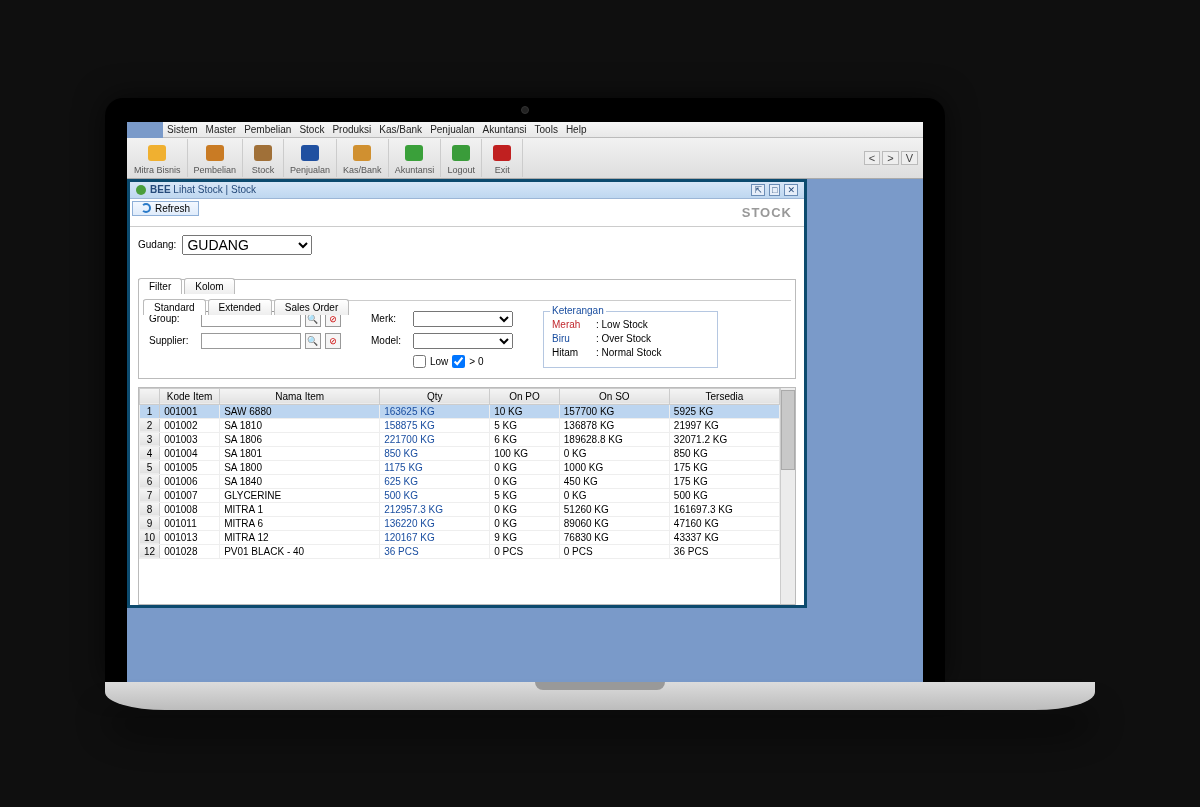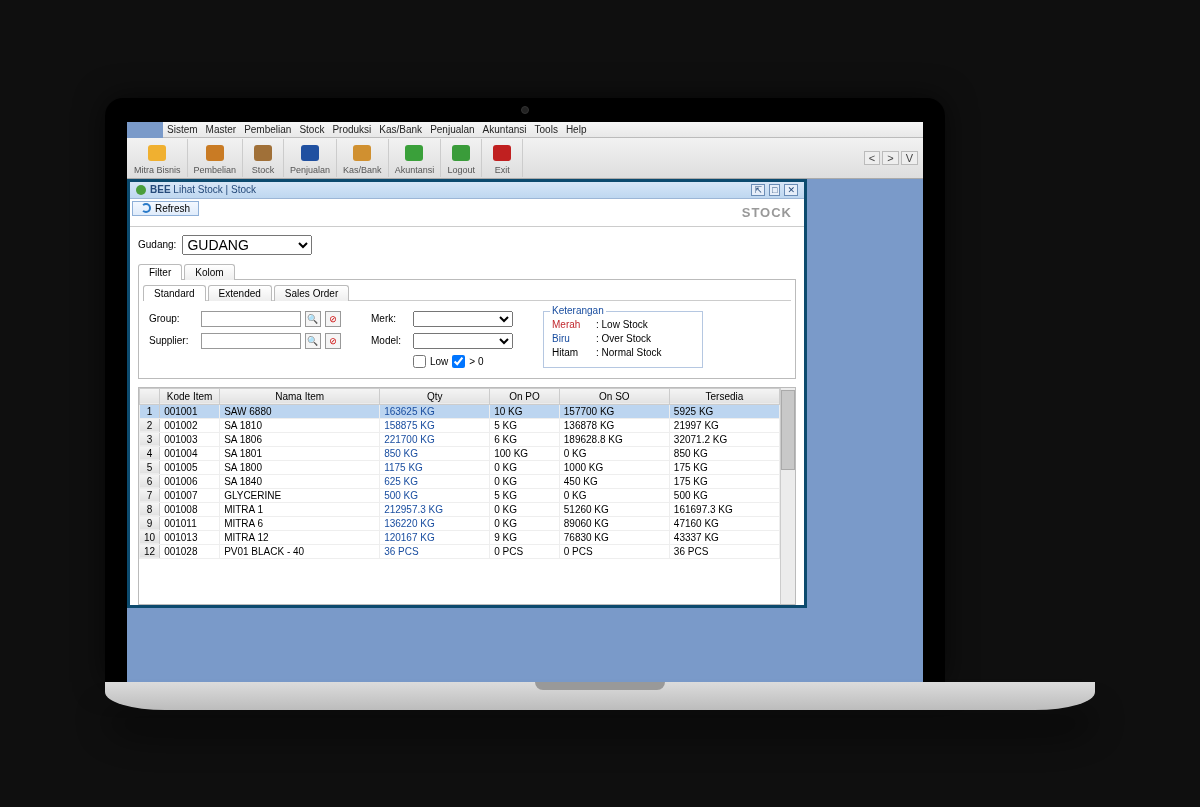--- a/index.html
+++ b/index.html
@@ -108,32 +108,32 @@
 }
 .refresh-btn .ricon { width:10px; height:10px; border:2px solid #2a7ac8; border-left-color:transparent; border-radius:50%; }
 .stock-label { float: right; margin: 4px 10px; font-size: 13px; color: #999; font-weight: bold; letter-spacing: 1px; }
 .content {
   padding: 8px 8px 0 8px;
   border-radius: 9px;
 }
 .gudang-row { display:flex; align-items:center; gap:6px; margin-bottom:8px; font-size:10px;}
 .gudang-row select, .gudang-row input { font-size:14px; }
 .tabs1 { border-bottom:1px solid #bbb; display:flex; font-size:10px; }
-.tab { padding:2px 10px; border:1px solid #bbb; border-bottom:none; border-radius:3px 3px 0 0; background:linear-gradient(#fff,#eee); margin-right:2px; position:relative; top:1px; }
+.tab { padding:2px 10px; border:1px solid #bbb; border-bottom:none; border-radius:3px 3px 0 0; background:linear-gradient(#fff,#eee); margin-right:2px; position:relative; top:15px; }
 .tab.active { background:#fff; }
 .panel { border:1px solid #bbb; border-top:none; padding:4px; }
 .tabs2 { display:flex; font-size:10px; border-bottom:1px solid #ccc; margin-bottom:6px; }
 .filter-body { display:flex; gap:30px; padding:4px 6px 6px; }
 .fcol { display:flex; flex-direction:column; gap:6px; }
 .frow { display:flex; align-items:center; gap:4px; font-size:10px; }
 .frow label { width:48px; }
 .frow input[type=text] { width:100px; height:16px; border:1px solid #999; }
 .frow select { width:100px; height:16px; font-size:10px; }
 .iconbtn { width:16px; height:16px; border:1px solid #999; background:#f5f5f5; font-size:9px; display:inline-flex; align-items:center; justify-content:center; }
-.legend { border:1px solid #b5c7e1; padding:4px 8px; font-size:10px; position:relative; width: 160px; }
+.legend { border:1px solid #b5c7e1; padding:4px 8px; font-size:10px; position:relative; width: 175px; }
 .legend .legend-title { color:#1a4ea0; position:absolute; top:-7px; left:6px; background:#fff; padding:0 2px; font-size:10px;}
 .legend-row { display:flex; gap:4px; margin:3px 0; }
 .red { color:#c1272d; }
 .blue { color:#1a4ea0; }
 .table-wrap { border:1px solid #bbb; margin-top:8px; height:218px; overflow:hidden; display:flex;}
 table { border-collapse: collapse; font-size:10px; width:100%; }
 th { background:linear-gradient(#f5f5f5,#e2e2e2); border:1px solid #ccc; padding:2px 4px; font-weight:normal; }
 td { border:1px solid #eee; padding:1px 4px; white-space:nowrap; }
 .rowhdr { background:linear-gradient(#f5f5f5,#e2e2e2); text-align:center; width:18px; border-right:1px solid #ccc; }
 tr.selected td { background:#bcd5f0; }

